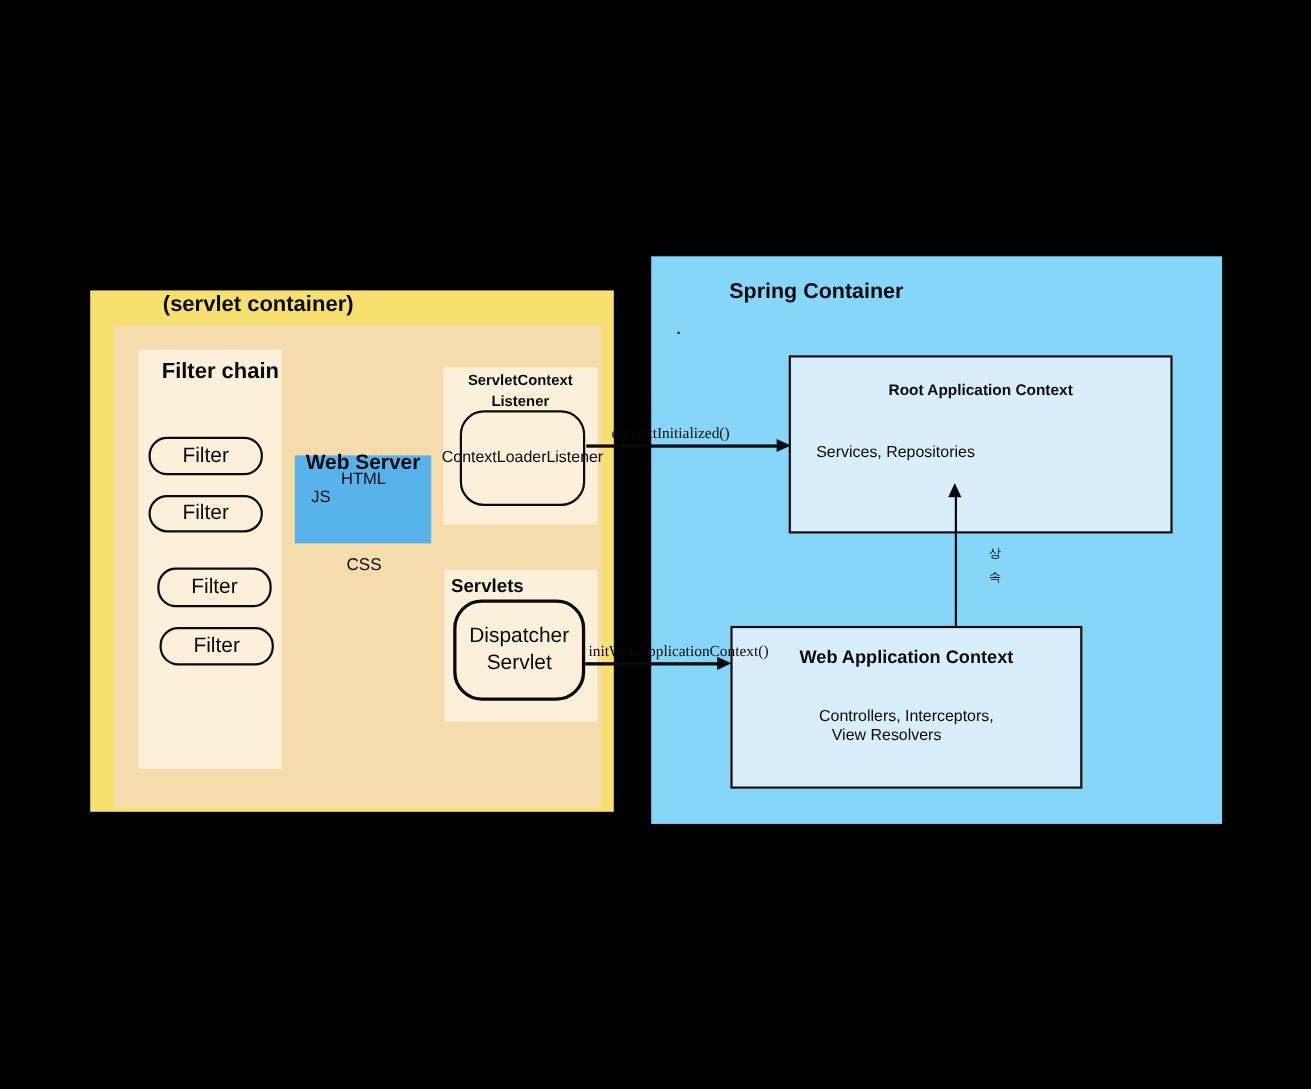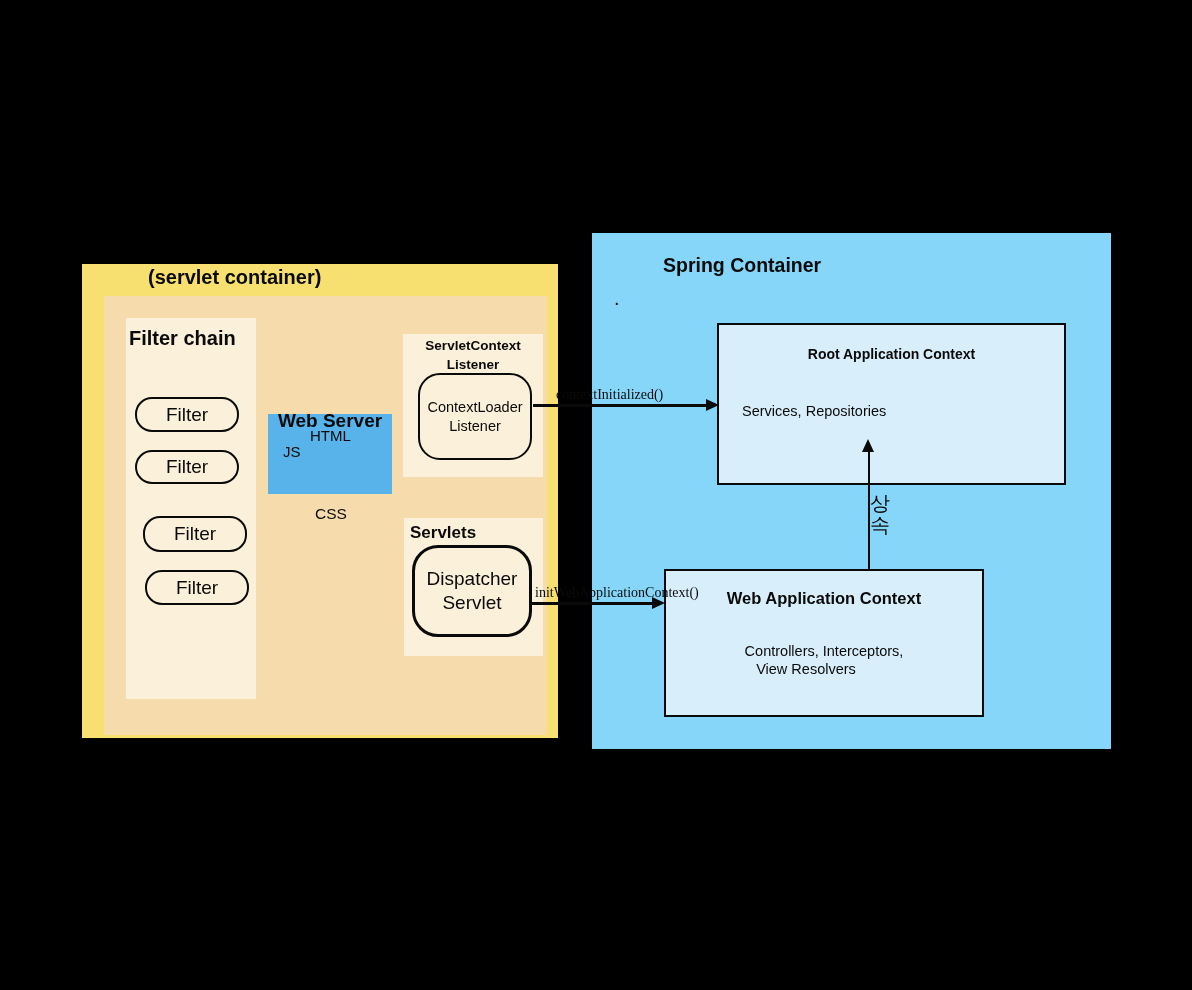--- a/index.html
+++ b/index.html
@@ -18,41 +18,41 @@
   .abs{position:absolute;}
   .bold{font-weight:bold;}
   .center{text-align:center;}
   .nowrap{white-space:nowrap;}
 
   
   .servlet-box{left:82px;top:264px;width:476px;height:474px;background:var(--servlet-yellow);}
   .servlet-title{left:148px;top:266px;font-size:20px;}
   .tan-box{left:104px;top:296px;width:443px;height:439px;background:var(--servlet-tan);}
   .filter-chain-box{left:126px;top:318px;width:130px;height:381px;background:var(--panel-cream);}
-  .filter-chain-title{left:129px;top:327px;font-size:20px;}
+  .filter-chain-title{left:147px;top:327px;font-size:20px;}
   .pill{
     width:104px;height:35px;background:var(--panel-cream);
     border:2.5px solid var(--ink);border-radius:17px;
     display:flex;align-items:center;justify-content:center;font-size:19px;
   }
   .pill1{left:135px;top:397px;}
   .pill2{left:135px;top:450px;height:34px;}
   .pill3{left:143px;top:516px;height:36px;}
   .pill4{left:145px;top:570px;}
   .webserver-box{left:268px;top:414px;width:124px;height:80px;background:var(--web-server-blue);}
   .ws-title{left:268px;top:410px;width:124px;font-size:19px;}
   .ws-html{left:310px;top:427px;font-size:15px;}
   .ws-js{left:283px;top:443px;font-size:15px;}
   .ws-css{left:315px;top:457px;font-size:15.5px;margin-top:48px;}
   .listeners-box{left:403px;top:334px;width:140px;height:143px;background:var(--panel-cream);}
   .listeners-title{left:403px;top:336px;width:140px;font-size:13.5px;line-height:19px;}
   .cl-node{
     left:418px;top:373px;width:114px;height:87px;background:var(--panel-cream);
     border:2.5px solid var(--ink);border-radius:22px;
-    display:flex;flex-direction:column;align-items:center;justify-content:center;
+    display:flex;flex-direction:row;align-items:center;justify-content:center;
     font-size:14.5px;line-height:19px;
   }
   .servlets-box{left:404px;top:518px;width:139px;height:138px;background:var(--panel-cream);}
   .servlets-title{left:410px;top:523px;font-size:17px;}
   .ds-node{
     left:412px;top:545px;width:120px;height:92px;background:var(--panel-cream);
     border:3px solid var(--ink);border-radius:26px;
     display:flex;flex-direction:column;align-items:center;justify-content:center;
     font-size:19px;line-height:24px;
   }
@@ -77,21 +77,21 @@
   .head-right{width:0;height:0;border-top:6.5px solid transparent;border-bottom:6.5px solid transparent;border-left:13px solid var(--ink);}
   .arrow1-head{left:706px;top:398.5px;}
   .arrow2-line{left:532px;top:602px;width:122px;}
   .arrow2-head{left:652px;top:596.5px;}
   .arrow3-line{left:867.5px;top:449px;height:120px;}
   .head-up{width:0;height:0;border-left:6.5px solid transparent;border-right:6.5px solid transparent;border-bottom:13px solid var(--ink);}
   .arrow3-head{left:862px;top:439px;}
   .serif-label{font-family:"Liberation Serif","DejaVu Serif",serif;font-size:14px;}
   .label1{left:556px;top:387px;}
   .label2{left:535px;top:585px;}
-  .label3{left:870px;top:492px;width:20px;font-size:20px;line-height:22px;word-break:break-all;}
+  .label3{left:870px;top:492px;width:20px;font-size:11px;line-height:22px;word-break:break-all;padding-left:29px;}
 </style>
 </head>
 <body>
 
 <div id="stage">
 
   <div class="abs servlet-box"></div>
   <div class="abs tan-box"></div>
   <div class="abs servlet-title bold nowrap">(servlet container)</div>
 

